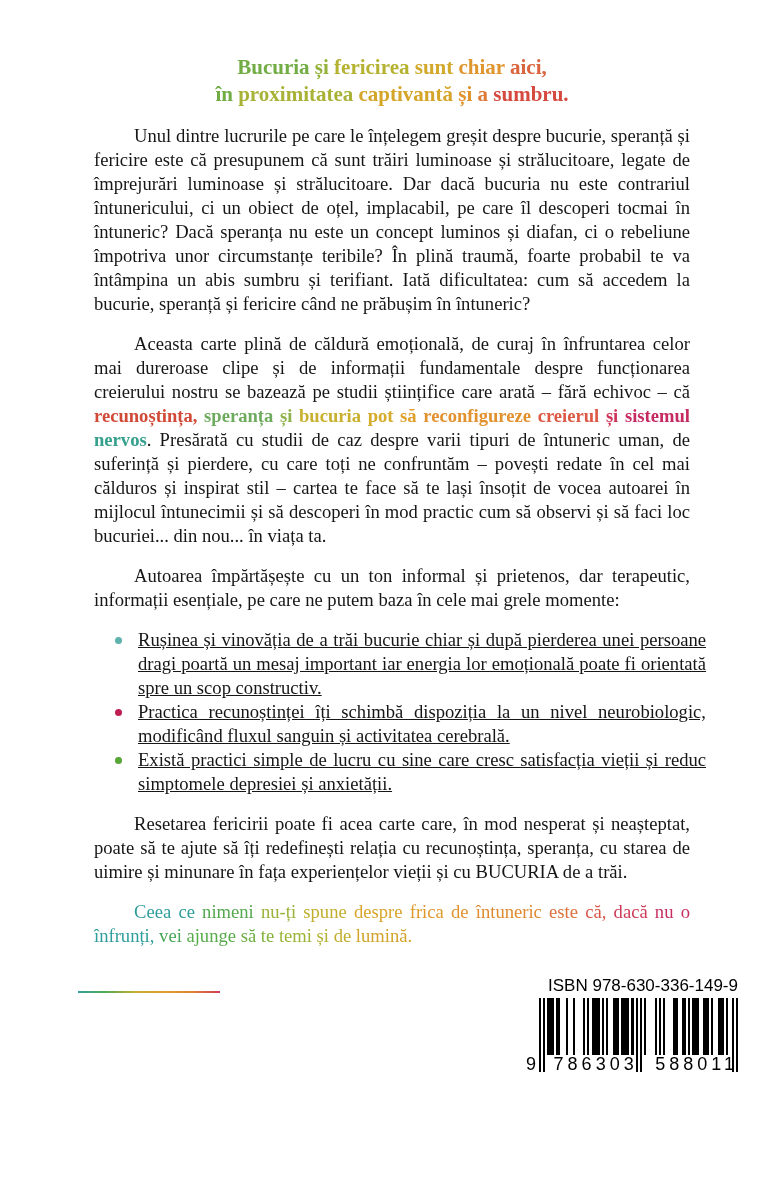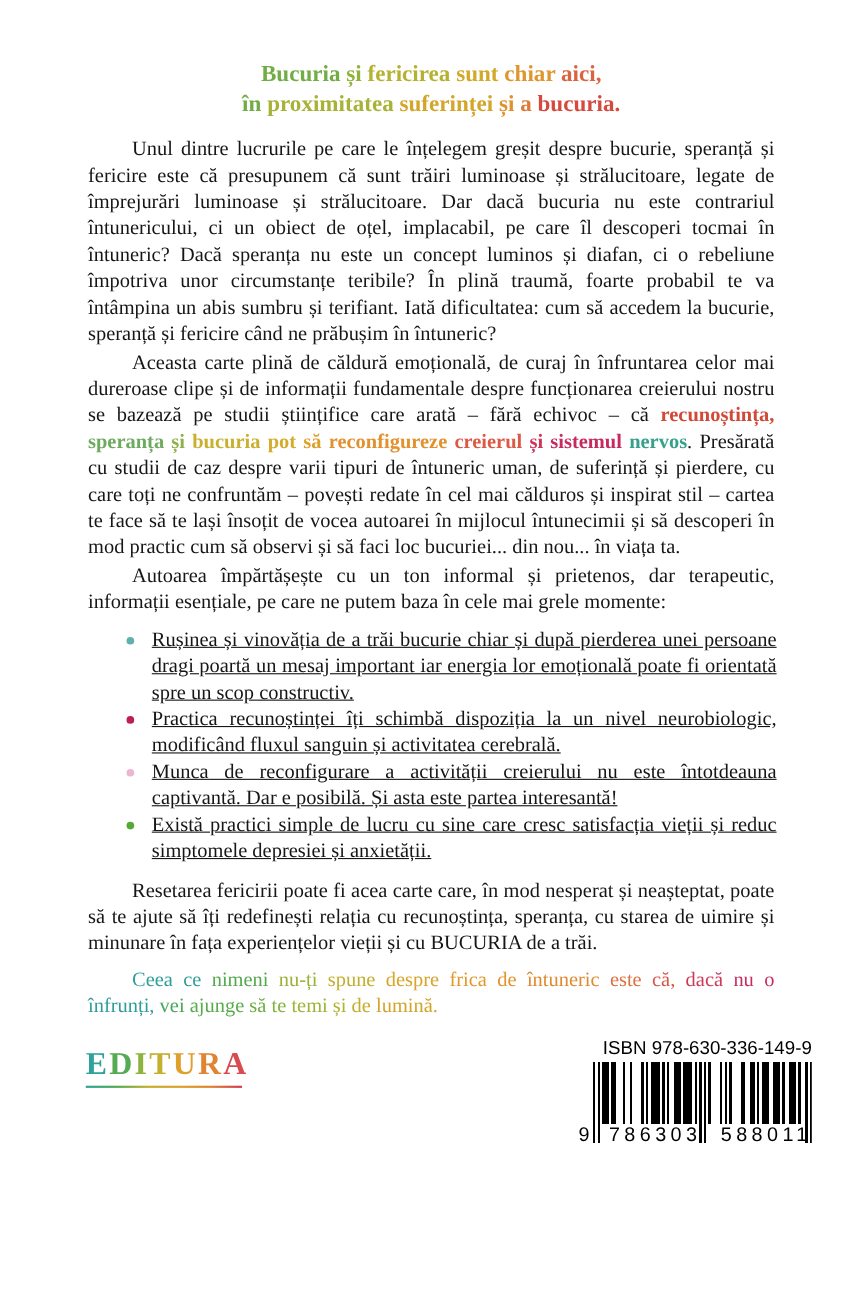--- a/index.html
+++ b/index.html
@@ -14,21 +14,21 @@
     overflow:hidden;
   }
   .tagline{
     text-align:center;
     font-weight:bold;
     font-size:21px;
     line-height:27px;
     margin:6px 0 16px 0;
   }
   .para{
-    margin:2px;
+    margin:16px;
     font-size:18.6px;
     line-height:24px;
     text-align:justify;
     text-indent:40px;
   }
   .para.space-top{margin-top:9px;}
   .bullets{
     list-style:none;
     margin:10px 0 12px 0;
     padding:0;
@@ -90,52 +90,50 @@
   }
   .bc-digits .dg{letter-spacing:4px;}
 </style>
 </head>
 <body>
 
 <div class="cover">
 
   <div class="tagline">
     <div><span style="color: rgb(113, 172, 68);">Bucuria </span><span style="color: rgb(147, 178, 58);">și </span><span style="color: rgb(181, 178, 50);">fericirea </span><span style="color: rgb(210, 169, 43);">sunt </span><span style="color: rgb(224, 150, 46);">chiar </span><span style="color: rgb(218, 100, 61);">aici,</span></div>
-    <div><span style="color: rgb(113, 172, 68);">în </span><span style="color: rgb(168, 178, 54);">proximitatea </span><span style="color: rgb(213, 165, 42);">suferinței </span><span style="color: rgb(224, 146, 46);">și </span><span style="color: rgb(221, 122, 56);">a </span><span style="color: rgb(213, 73, 62);">bucuria.</span></div>
+    <div><span style="color: rgb(113, 172, 68);">în </span><span style="color: rgb(168, 178, 54);">proximitatea </span><span style="color: rgb(213, 165, 42);">captivantă </span><span style="color: rgb(224, 146, 46);">și </span><span style="color: rgb(221, 122, 56);">a </span><span style="color: rgb(213, 73, 62);">sumbru.</span></div>
   </div>
 
   <p class="para"><span>Unul dintre lucrurile pe care le înțelegem greșit despre bucurie, speranță și fericire este că presupunem că sunt trăiri luminoase și strălucitoare, legate de împrejurări luminoase și strălucitoare. Dar dacă bucuria nu este contrariul întunericului, ci un obiect de oțel, implacabil, pe care îl descoperi tocmai în întuneric? Dacă speranța nu este un concept luminos și diafan, ci o rebeliune împotriva unor circumstanțe teribile? În plină traumă, foarte probabil te va întâmpina un abis sumbru și terifiant. Iată dificultatea: cum să accedem la bucurie, speranță și fericire când ne prăbușim în întuneric?</span></p>
   <p class="para"><span>Aceasta carte plină de căldură emoțională, de curaj în înfruntarea celor mai dureroase clipe și de informații fundamentale despre funcționarea creierului nostru se bazează pe studii științifice care arată – fără echivoc – că </span><span style="color: rgb(209, 74, 56); font-weight: bold;">recunoștința, </span><span style="color: rgb(111, 171, 94); font-weight: bold;">speranța </span><span style="color: rgb(143, 177, 74); font-weight: bold;">și </span><span style="color: rgb(201, 176, 47); font-weight: bold;">bucuria </span><span style="color: rgb(212, 171, 43); font-weight: bold;">pot </span><span style="color: rgb(223, 160, 44); font-weight: bold;">să </span><span style="color: rgb(226, 145, 47); font-weight: bold;">reconfigureze </span><span style="color: rgb(220, 90, 69); font-weight: bold;">creierul </span><span style="color: rgb(206, 52, 87); font-weight: bold;">și </span><span style="color: rgb(197, 42, 96); font-weight: bold;">sistemul </span><span style="color: rgb(53, 160, 140); font-weight: bold;">nervos</span><span>. Presărată cu studii de caz despre varii tipuri de întuneric uman, de suferință și pierdere, cu care toți ne confruntăm – povești redate în cel mai călduros și inspirat stil – cartea te face să te lași însoțit de vocea autoarei în mijlocul întunecimii și să descoperi în mod practic cum să observi și să faci loc bucuriei... din nou... în viața ta.</span></p>
   <p class="para"><span>Autoarea împărtășește cu un ton informal și prietenos, dar terapeutic, informații esențiale, pe care ne putem baza în cele mai grele momente:</span></p>
 
   <ul class="bullets">
     <li class="bullet">
       <span class="dot" style="background-color: rgb(94, 177, 172);"></span>
       <span><span>Rușinea și vinovăția de a trăi bucurie chiar și după pierderea unei persoane dragi poartă un mesaj important iar energia lor emoțională poate fi orientată spre un scop constructiv.</span></span>
     </li>
     <li class="bullet">
       <span class="dot" style="background-color: rgb(191, 30, 81);"></span>
       <span><span>Practica recunoștinței îți schimbă dispoziția la un nivel neurobiologic, modificând fluxul sanguin și activitatea cerebrală.</span></span>
     </li>
     <li class="bullet">
       <span class="dot" style="background-color: rgb(234, 182, 208);"></span>
-      <span><span>Munca de reconfigurare a activității creierului nu este întotdeauna captivantă. Dar e posibilă. Și asta este partea interesantă!</span></span>
     </li>
     <li class="bullet">
       <span class="dot" style="background-color: rgb(86, 168, 55);"></span>
       <span><span>Există practici simple de lucru cu sine care cresc satisfacția vieții și reduc simptomele depresiei și anxietății.</span></span>
     </li>
   </ul>
 
   <p class="para"><span style="">Resetarea fericirii</span><span> poate fi acea carte care, în mod nesperat și neașteptat, poate să te ajute să îți redefinești relația cu recunoștința, speranța, cu starea de uimire și minunare în fața experiențelor vieții și cu BUCURIA de a trăi.</span></p>
   <p class="para space-top"><span style="color: rgb(47, 158, 155);">Ceea ce </span><span style="color: rgb(85, 168, 79);">nimeni </span><span style="color: rgb(154, 178, 58);">nu-ți </span><span style="color: rgb(194, 174, 46);">spune </span><span style="color: rgb(216, 164, 42);">despre </span><span style="color: rgb(224, 153, 44);">frica </span><span style="color: rgb(225, 147, 47);">de </span><span style="color: rgb(223, 138, 47);">întuneric </span><span style="color: rgb(221, 113, 64);">este </span><span style="color: rgb(216, 85, 71);">că, </span><span style="color: rgb(204, 58, 87);">dacă </span><span style="color: rgb(198, 46, 99);">nu o </span><span style="color: rgb(47, 158, 155);">înfrunți, </span><span style="color: rgb(71, 167, 88);">vei </span><span style="color: rgb(88, 171, 75);">ajunge </span><span style="color: rgb(108, 174, 67);">să </span><span style="color: rgb(132, 178, 62);">te </span><span style="color: rgb(156, 181, 56);">temi </span><span style="color: rgb(178, 177, 51);">și </span><span style="color: rgb(195, 173, 46);">de </span><span style="color: rgb(210, 164, 43);">lumină.</span></p>
 
   <div class="footer">
     <div class="logo">
-      <div class="logo-line1"><span style="color: rgb(47, 163, 155);">E</span><span style="color: rgb(85, 170, 82);">D</span><span style="color: rgb(143, 178, 60);">I</span><span style="color: rgb(196, 176, 47);">T</span><span style="color: rgb(223, 160, 44);">U</span><span style="color: rgb(224, 132, 51);">R</span><span style="color: rgb(216, 75, 80);">A</span></div>
       <div class="logo-divider"></div>
     </div>
     <div class="barcode-block">
       <div class="isbn-label">ISBN 978-630-336-149-9</div>
       <div class="barcode"><svg width="199.5" height="74" shape-rendering="crispEdges">
             <rect x="0.00" y="0" width="2.15" height="74" fill="#000"></rect>
             <rect x="4.20" y="0" width="2.15" height="74" fill="#000"></rect>
             <rect x="8.40" y="0" width="2.15" height="57" fill="#000"></rect>
             <rect x="10.50" y="0" width="2.15" height="57" fill="#000"></rect>
             <rect x="12.60" y="0" width="2.15" height="57" fill="#000"></rect>

